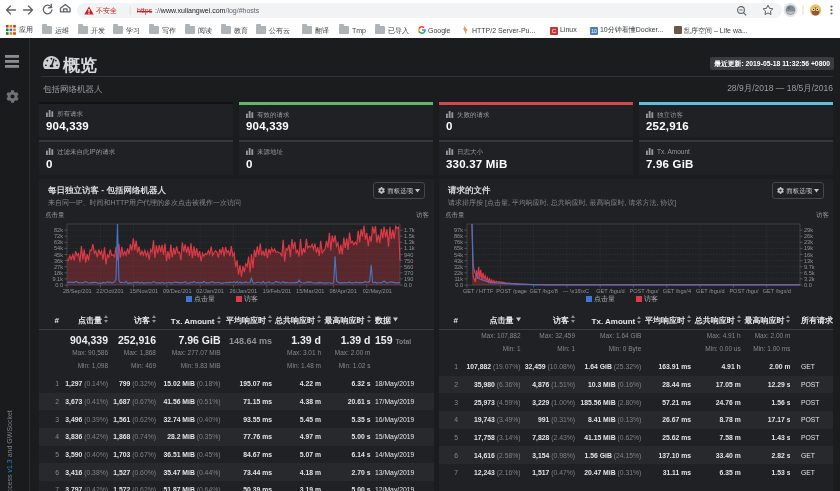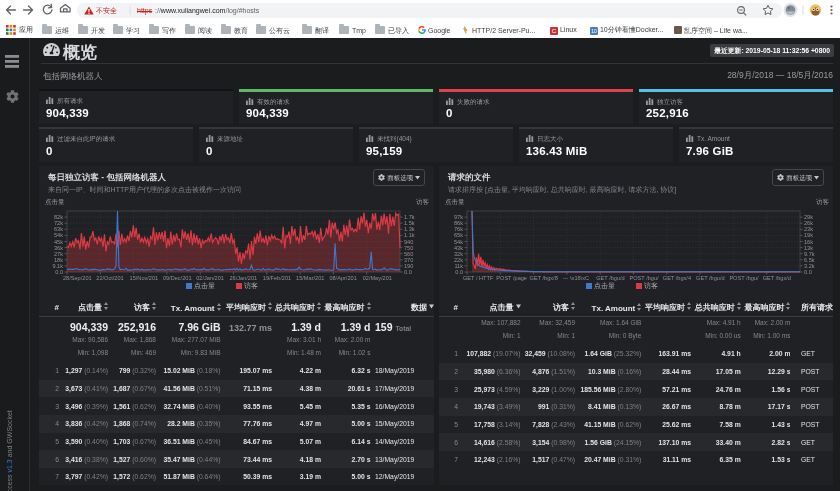--- a/index.html
+++ b/index.html
@@ -6,21 +6,21 @@
 
 #toolbar{position:absolute;left:0;top:0;width:840px;height:21px;background:#fff}
 #omni{position:absolute;left:77px;top:3px;width:705px;height:15px;background:#f1f3f4;border-radius:8px;font-size:7px;line-height:15px;color:#202124}
 #bmbar{position:absolute;left:0;top:21px;width:840px;height:17px;background:#fff;font-size:7px;color:#3c4043}
 .bm{position:absolute;top:4px;height:10px;line-height:10px;white-space:nowrap}
 .folder{display:inline-block;width:10px;height:7.5px;background:#aeb3b8;border-radius:1px;position:relative;top:1px;margin-right:3px}
 .folder:before{content:"";position:absolute;left:0;top:-2px;width:4.5px;height:2px;background:#aeb3b8;border-radius:1px 1px 0 0}
 
 #app{position:absolute;left:0;top:38px;width:840px;height:453px;background:#1b1c1e;color:#c8cace;overflow:hidden}
 #sidebar{position:absolute;left:0;top:0;width:30px;height:453px;background:#1a1b1d;border-right:1px solid #2b2c2e}
-#main{position:absolute;left:30px;top:0;width:810px;height:390px}
+#main{position:absolute;left:30px;top:13px;width:810px;height:390px}
 #hdr-t{position:absolute;left:33px;top:3px;font-size:17px;font-weight:bold;color:#d7d9dc}
 #updbadge{position:absolute;right:6px;top:6px;height:13px;line-height:13px;background:#3a3c3f;color:#fff;font-weight:bold;font-size:6.8px;padding:0 4px;border-radius:2px}
 #hr1{position:absolute;left:11px;right:7px;top:25px;border-top:1px solid #303337}
 #sub1{position:absolute;left:13px;top:33px;font-size:8.5px;color:#9a9da1}
 #daterange{position:absolute;right:7px;top:32px;font-size:8.5px;color:#9a9da1}
 .statrow{position:absolute;left:9px;width:794px;height:35px;display:flex;gap:6px}
 .stat{flex:1;background:#1f2125;border-top:2px solid #35383b;padding:3px 7px;position:relative}
 .stat .lbl{position:absolute;left:7px;top:6px;font-size:6.5px;line-height:7px;color:#96999d;white-space:nowrap}
 .stat .val{font-size:11.5px;font-weight:bold;color:#fff;position:absolute;left:7px;bottom:5px;white-space:nowrap;letter-spacing:0.2px}
 .chartico{display:inline-block;margin-right:3px;vertical-align:-1px}
@@ -220,32 +220,22 @@
             </svg>来源地址</span>
           <span class="val">0</span>
         </div>
 <div class="stat" style="border-top-color:#35383b">
           <span class="lbl"><svg class="chartico" width="8" height="7">
               <g fill="#96999d">
                 <rect x="0" y="2.6" width="1.8" height="4.4"></rect>
                 <rect x="2.7" y="0" width="1.8" height="7"></rect>
                 <rect x="5.4" y="1.3" width="1.8" height="5.7"></rect>
               </g>
-            </svg>未找到(404)</span>
-          <span class="val">95,159</span>
-        </div>
-<div class="stat" style="border-top-color:#35383b">
-          <span class="lbl"><svg class="chartico" width="8" height="7">
-              <g fill="#96999d">
-                <rect x="0" y="2.6" width="1.8" height="4.4"></rect>
-                <rect x="2.7" y="0" width="1.8" height="7"></rect>
-                <rect x="5.4" y="1.3" width="1.8" height="5.7"></rect>
-              </g>
             </svg>日志大小</span>
-          <span class="val">136.43 MiB</span>
+          <span class="val">330.37 MiB</span>
         </div>
 <div class="stat" style="border-top-color:#35383b">
           <span class="lbl"><svg class="chartico" width="8" height="7">
               <g fill="#96999d">
                 <rect x="0" y="2.6" width="1.8" height="4.4"></rect>
                 <rect x="2.7" y="0" width="1.8" height="7"></rect>
                 <rect x="5.4" y="1.3" width="1.8" height="5.7"></rect>
               </g>
             </svg>Tx. Amount</span>
           <span class="val">7.96 GiB</span>
@@ -383,30 +373,30 @@
                   <path d="M0 5 L2 8 L4 5 Z" fill="#8c8f93"></path>
                 </svg></th>
               <th class="num">总共响应时<svg width="4" height="8" style="margin-left:2px">
                   <path d="M0 3 L2 0 L4 3 Z" fill="#8c8f93"></path>
                   <path d="M0 5 L2 8 L4 5 Z" fill="#8c8f93"></path>
                 </svg></th>
               <th class="num">最高响应时<svg width="4" height="8" style="margin-left:2px">
                   <path d="M0 3 L2 0 L4 3 Z" fill="#8c8f93"></path>
                   <path d="M0 5 L2 8 L4 5 Z" fill="#8c8f93"></path>
                 </svg></th>
-              <th style="text-align:right;padding-left:4.5px">数据<svg width="5" height="8" style="margin-left:2px">
+              <th style="text-align:left;padding-left:4.5px">数据<svg width="5" height="8" style="margin-left:2px">
                   <path d="M0 2.5 L2.5 6.5 L5 2.5 Z" fill="#c8cace"></path>
                 </svg></th>
             </tr>
             <tr class="sumA">
               <td></td>
               <td class="num">904,339</td>
               <td class="num">252,916</td>
               <td class="num">7.96 GiB</td>
-              <td class="num" style="color:#8f9296;font-size:9px;letter-spacing:0">132.77 ms</td>
+              <td class="num" style="color:#8f9296;font-size:9px;letter-spacing:0">148.64 ms</td>
               <td class="num">1.39 d</td>
               <td class="num">1.39 d</td>
               <td style="padding-left:4.5px"><span style="font-weight:bold">159</span> <span class="pct">Total</span></td>
             </tr>
             <tr class="sumB">
               <td></td>
               <td class="num">Max: 90,586</td>
               <td class="num">Max: 1,868</td>
               <td class="num">Max: 277.07 MiB</td>
               <td></td>

